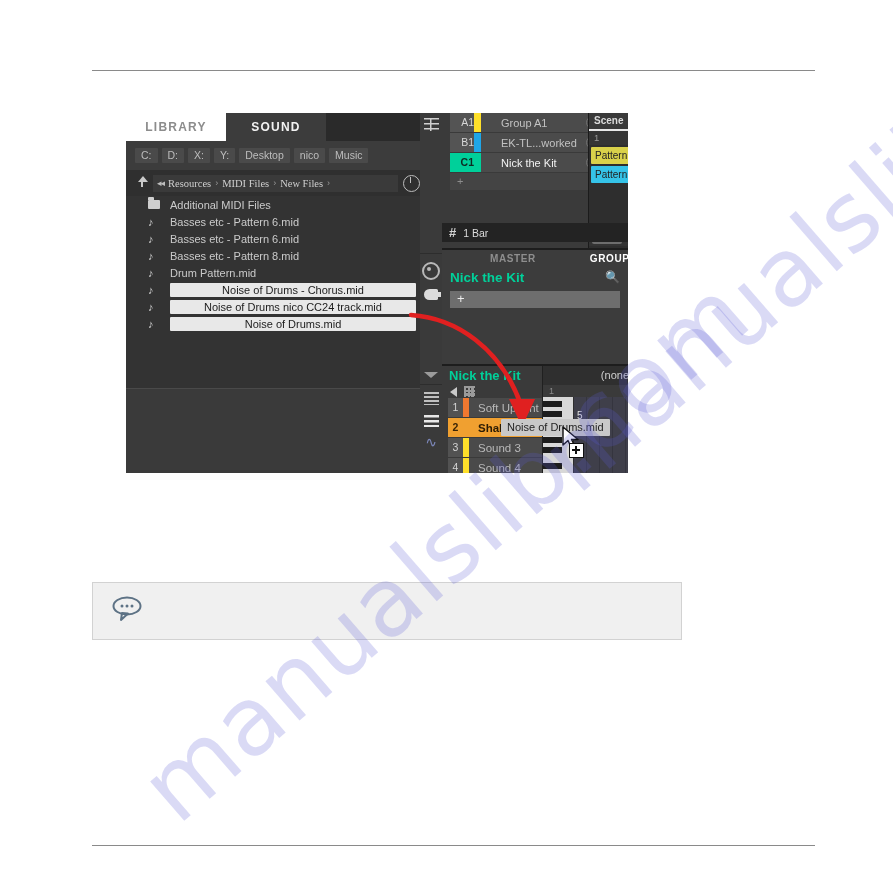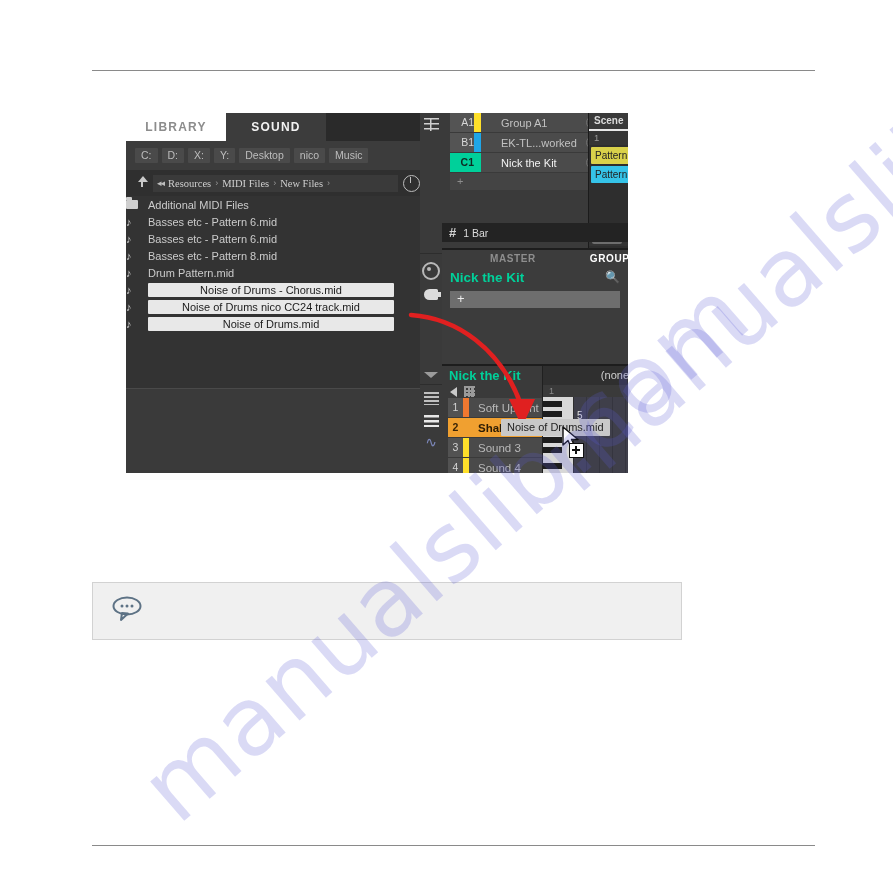--- a/index.html
+++ b/index.html
@@ -63,21 +63,21 @@
   .up-ico:after{content:"";position:absolute;left:6.5px;top:6px;width:2.5px;height:5px;background:#c9c9c9;}
   .crumbs{flex:1;height:17px;background:#3a3a3a;display:flex;align-items:center;
           padding:0 4px;box-sizing:border-box;gap:4px;}
   .crumb-prev{color:#bdbdbd;font-size:9px;letter-spacing:-1px;}
   .crumb{color:#cfcfcf;font-size:10.5px;white-space:nowrap;font-family:Liberation Serif, serif;}
   .crumb-sep{color:#9a9a9a;font-size:9px;}
   .clock-ico{width:15px;height:15px;border-radius:50%;border:1.5px solid #bdbdbd;flex:none;position:relative;}
   .clock-ico:after{content:"";position:absolute;left:5.5px;top:1.5px;width:1.5px;height:6px;background:#bdbdbd;}
 
   .filelist{position:absolute;left:0;top:83px;width:294px;height:192px;background:#333;}
-  .frow{height:17px;display:flex;align-items:center;padding-left:0;box-sizing:border-box;}
+  .frow{height:17px;display:flex;align-items:center;padding-left:22px;box-sizing:border-box;}
   .frow .ico{width:22px;flex:none;color:#cfcfcf;font-size:11px;}
   .folder-ico{display:inline-block;width:12px;height:9px;background:#cfcfcf;position:relative;border-radius:1px;}
   .folder-ico:before{content:"";position:absolute;left:0;top:-2.5px;width:6px;height:3px;background:#cfcfcf;border-radius:1px 1px 0 0;}
   .fname{font-size:11px;color:#cbcbcb;white-space:nowrap;}
   .frow.sel{}
   .frow.sel .fname{background:#e8e8e8;color:#1c1c1c;display:block;width:246px;
                     padding:1px 4px;box-sizing:border-box;border-radius:1px;text-align:center;}
 
   .browser-empty{position:absolute;left:0;top:275px;width:294px;height:85px;background:#3a3a3a;
                  border-top:1px solid #4a4a4a;}

